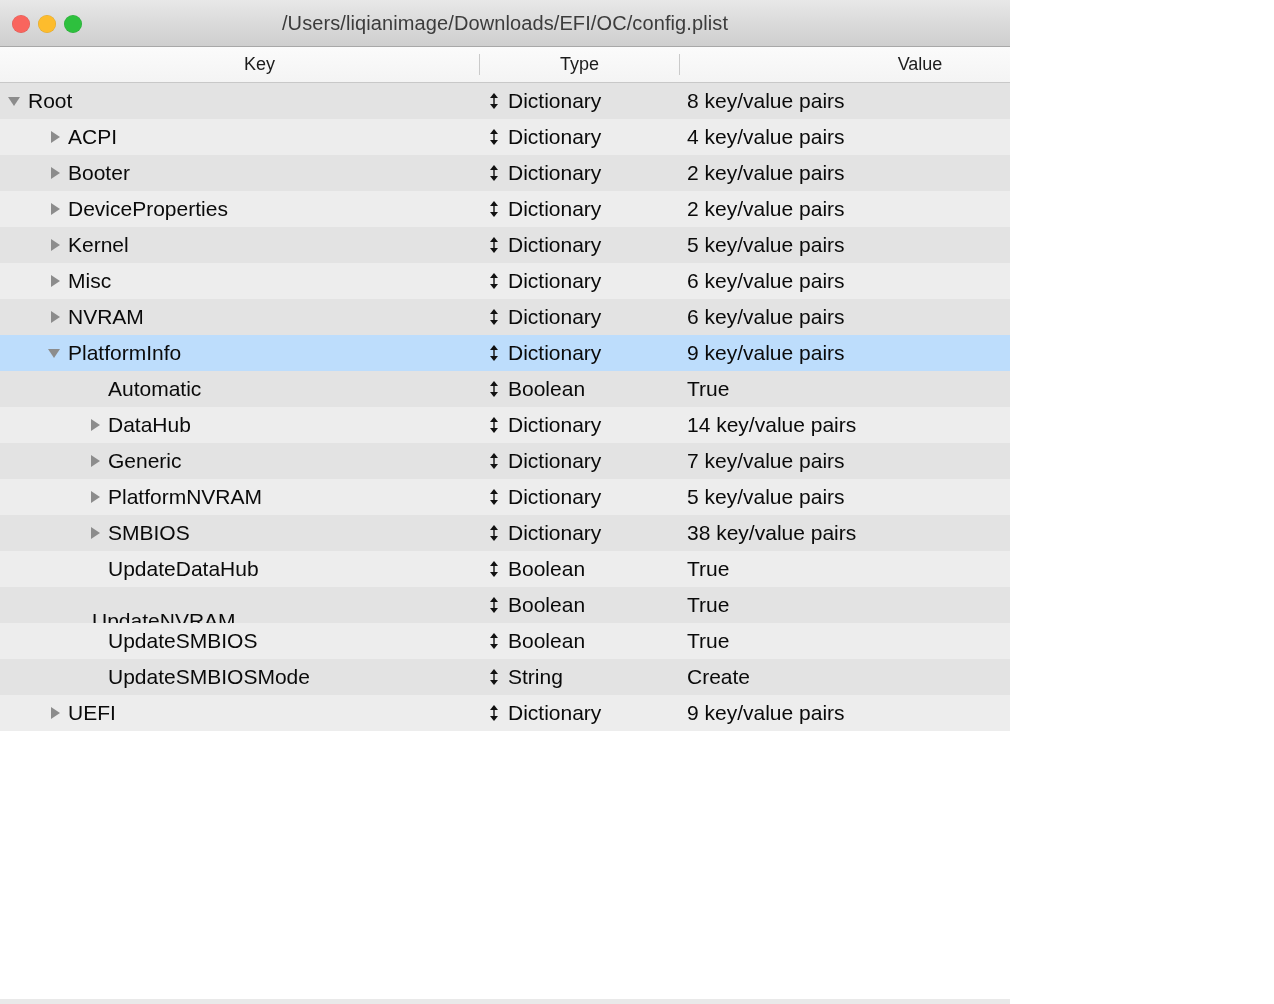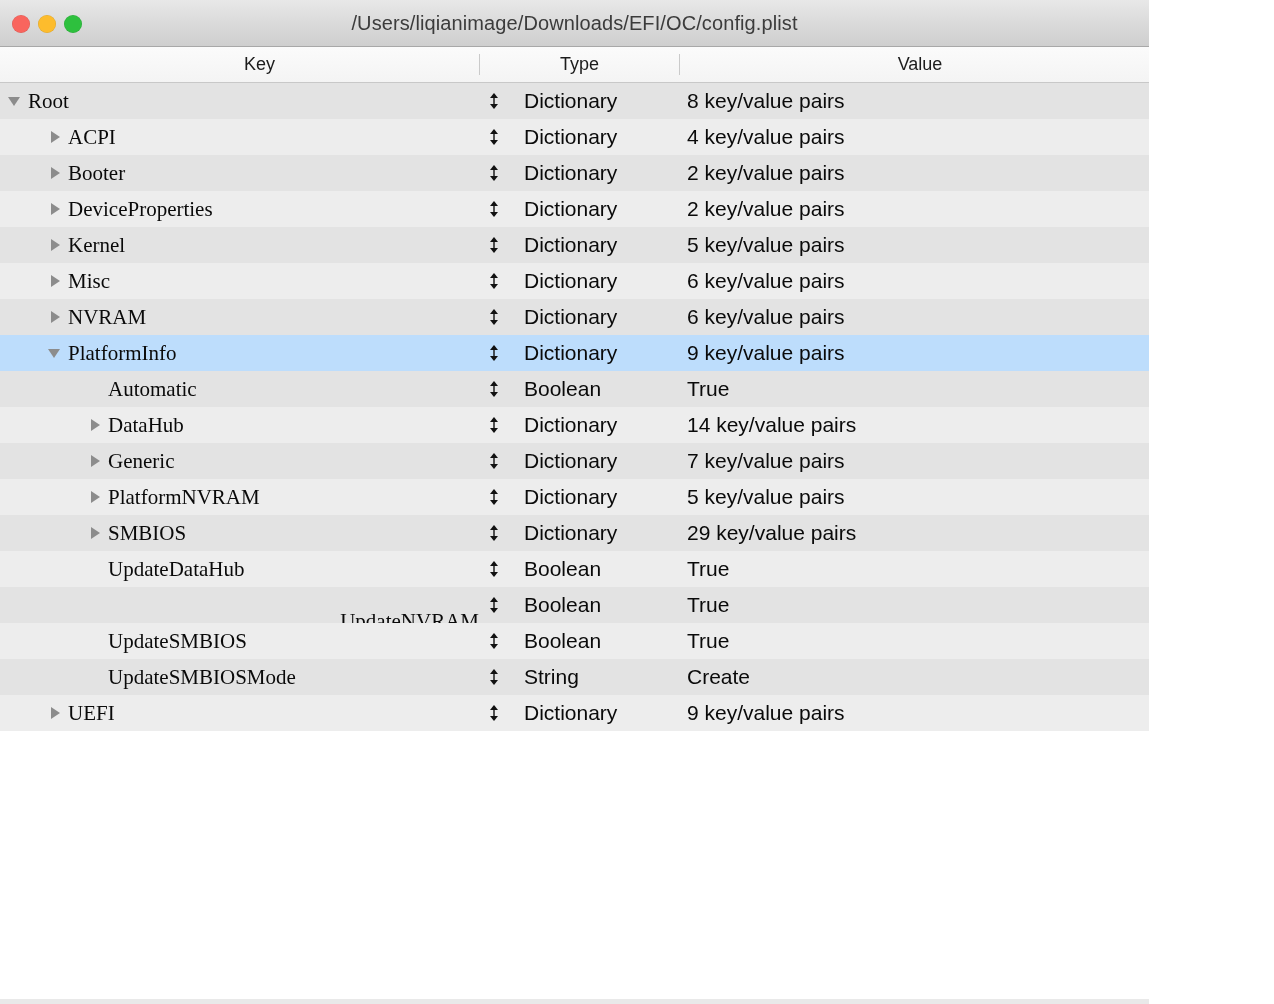--- a/index.html
+++ b/index.html
@@ -7,21 +7,21 @@
   html, body {
     width: 1274px;
     height: 1004px;
     overflow: hidden;
     font-family: "Liberation Sans", "DejaVu Sans", sans-serif;
     background: #ffffff;
   }
 
   #window {
     position: relative;
-    width: 1149px;
+    width: 1010px;
     height: 1004px;
     background: #86efac;
     overflow: hidden;
   }
 
   
   #titlebar {
     position: relative;
     height: 47px;
     background: linear-gradient(to bottom, #e8e8e8 0%, #d9d9d9 55%, #cfcfcf 100%);
@@ -119,21 +119,21 @@
     color: #0a0a0a;
     white-space: nowrap;
     overflow: hidden;
   }
 
   .cell-key   { left: 0; width: 479px; }
   .cell-type  { left: 487px; width: 192px; }
   .cell-value { left: 687px; width: 473px; }
   .cell-menu  { left: 1160px; width: 83px; }
 
-  .key-inner { display: flex; align-items: flex-end; height: 36px; font-family: Liberation Serif, serif; }
+  .key-inner { display: flex; align-items: flex-start; height: 36px; }
 
   .tri {
     width: 16px;
     height: 36px;
     flex: 0 0 16px;
     position: relative;
   }
   .tri.collapsed::before {
     content: "";
     position: absolute;
@@ -149,21 +149,21 @@
     left: 0px; top: 14px;
     width: 0; height: 0;
     border-top: 9px solid #8c8c8c;
     border-left: 6px solid transparent;
     border-right: 6px solid transparent;
   }
   .tri.none::before { content: none; }
 
   .key-label { padding-left: 4px; }
 
-  .type-inner { display: flex; align-items: flex-start; height: 36px; gap: 16px; }
+  .type-inner { display: flex; align-items: flex-start; height: 36px; }
   .updown {
     flex: 0 0 14px;
     width: 14px;
     height: 36px;
     position: relative;
     margin-right: 7px;
   }
   .updown svg { position: absolute; left: 2px; top: 10px; }
   .type-label { }
 
@@ -601,21 +601,21 @@
               <span class="updown">
                 <svg width="10" height="16" viewBox="0 0 10 16">
                   <path d="M5 0 L9 5 L1 5 Z" fill="#111"></path>
                   <path d="M5 16 L9 11 L1 11 Z" fill="#111"></path>
                   <rect x="4.3" y="4.5" width="1.4" height="7" fill="#111"></rect>
                 </svg>
               </span>
               <span class="type-label">Dictionary</span>
             </div>
           </div>
-          <div class="cell cell-value">29 key/value pairs</div>
+          <div class="cell cell-value">38 key/value pairs</div>
           <div class="cell cell-menu">
             <div class="menu-inner">
               <span class="hamburger">
                 <span></span>
                 <span></span>
                 <span></span>
               </span>
             </div>
           </div>
         </div>

